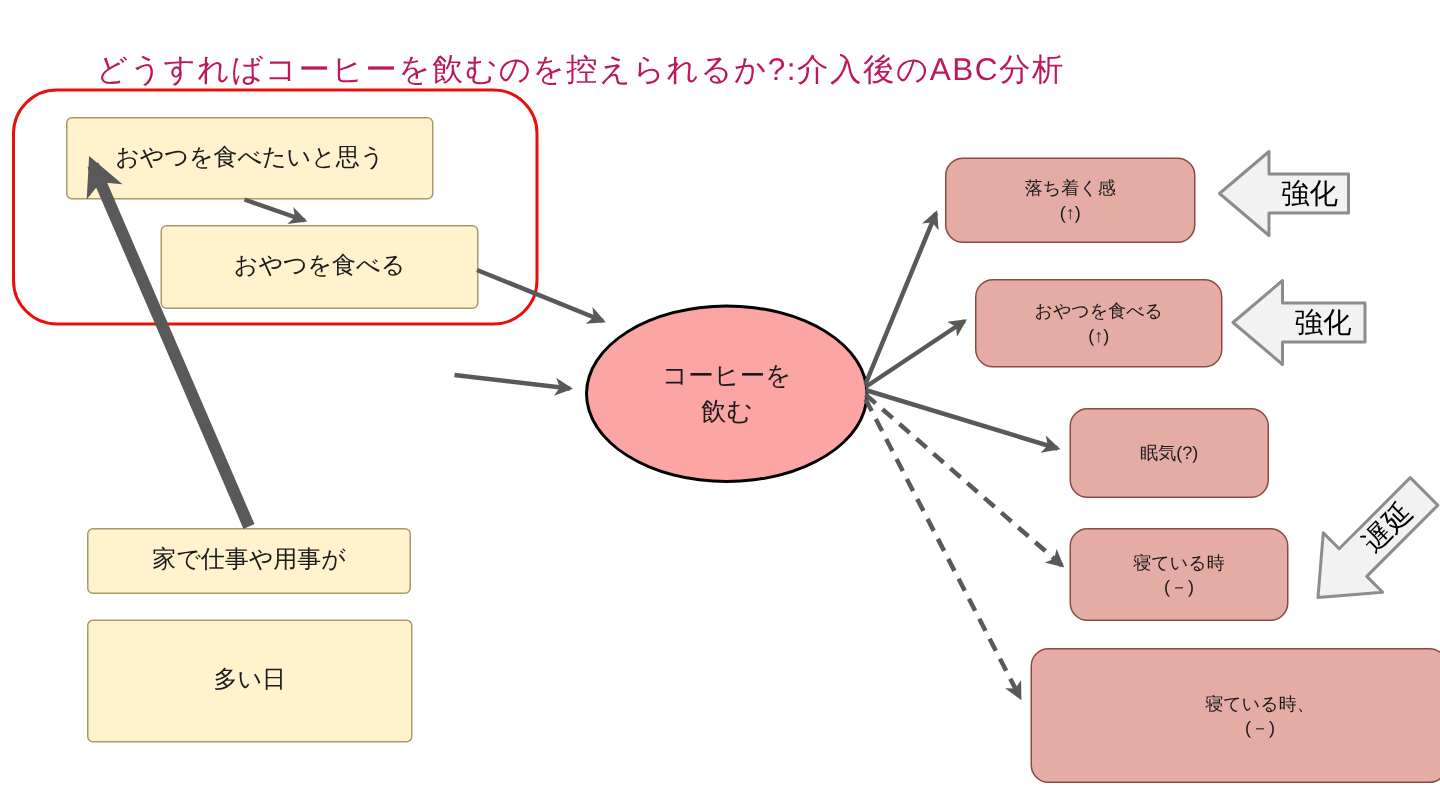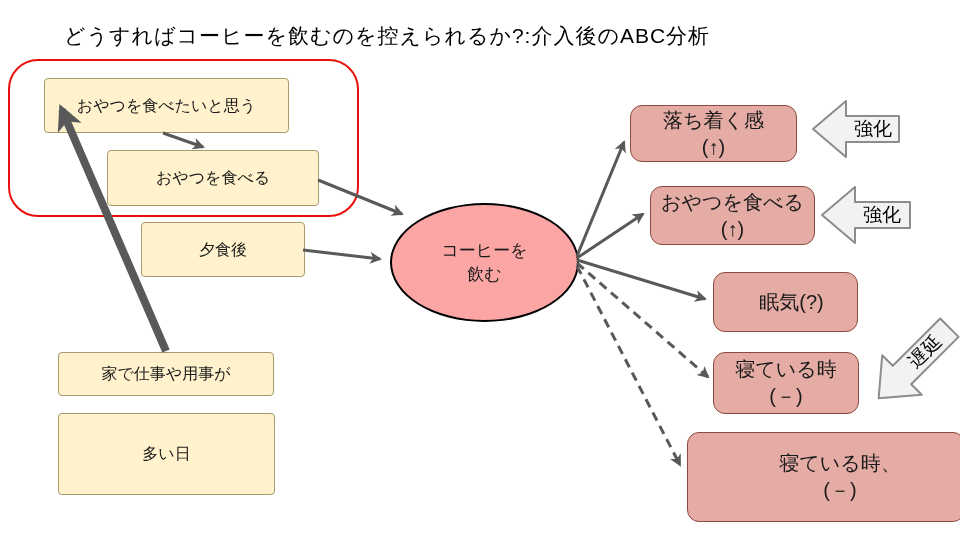--- a/index.html
+++ b/index.html
@@ -1,32 +1,32 @@
 <!DOCTYPE html>
 <html><head>
 <meta charset="utf-8">
 <style>
   html,body{margin:0;padding:0;background:#fff;}
   #stage{
     position:relative;width:960px;height:540px;background:#ffffff;overflow:hidden;
     font-family:"Liberation Sans","DejaVu Sans",sans-serif;color:#1a1a1a;
   }
   .title{
-    position:absolute;left:64px;top:22px;font-size:21px;color:#000000;
+    position:absolute;left:64px;top:32px;font-size:21px;color:#be185d;
     letter-spacing:1px;white-space:nowrap;
   }
   .box{
     position:absolute;display:flex;flex-direction:column;align-items:center;justify-content:center;
     text-align:center;line-height:1.35;z-index:2;
   }
   .abox{
     background:#fff2cc;border:1.2px solid #a99a6b;border-radius:4px;font-size:16px;
   }
   .cbox{
-    background:#e4aca4;border:1.6px solid #8d4a40;border-radius:12px;font-size:20px;
+    background:#e4aca4;border:1.6px solid #8d4a40;border-radius:12px;font-size:12px;
   }
   .ellipse{
     position:absolute;left:390px;top:203px;width:185px;height:115px;border-radius:50%;
     background:#fca5a5;border:2.6px solid #000;display:flex;flex-direction:column;
     align-items:center;justify-content:center;text-align:center;font-size:17px;line-height:1.4;z-index:2;
   }
   .highlight{
     position:absolute;left:8px;top:59px;width:347px;height:154px;
     border:2.6px solid #e8100c;border-radius:30px;z-index:1;
   }
@@ -49,23 +49,20 @@
   <div class="highlight"></div>
 
   <div class="box abox" style="left:44px;top:78px;width:243px;height:53px;">
     <span>おやつを食べたいと思う</span>
   </div>
 
   <div class="box abox" style="left:107px;top:150px;width:210px;height:54px;">
     <span>おやつを食べる</span>
   </div>
 
-  <div class="box abox" style="left:141px;top:222px;width:162px;height:53px;">
-    <span>夕食後</span>
-  </div>
 
 
   <div class="box abox" style="left:58px;top:352px;width:214px;height:42px;">
     <span>家で仕事や用事が</span>
   </div>
 
   <div class="box abox" style="left:58px;top:413px;width:215px;height:80px;">
     <span>多い日</span>
   </div>
 
@@ -77,21 +74,21 @@
   <div class="box cbox" style="left:630px;top:105px;width:165px;height:55px;">
     <span>落ち着く感</span>
     <span>(↑)</span>
   </div>
 
   <div class="box cbox" style="left:650px;top:186px;width:163px;height:57px;">
     <span>おやつを食べる</span>
     <span>(↑)</span>
   </div>
 
-  <div class="box cbox" style="left:713px;top:272px;width:131px;height:58px;padding-left:12px;">
+  <div class="box cbox" style="left:713px;top:272px;width:131px;height:58px;">
     <span>眠気(?)</span>
   </div>
 
   <div class="box cbox" style="left:713px;top:352px;width:144px;height:60px;">
     <span>寝ている時</span>
     <span>(－)</span>
   </div>
 
   <div class="box cbox" style="left:687px;top:432px;width:248px;height:88px;padding-left:28px;">
     <span>寝ている時、</span>

